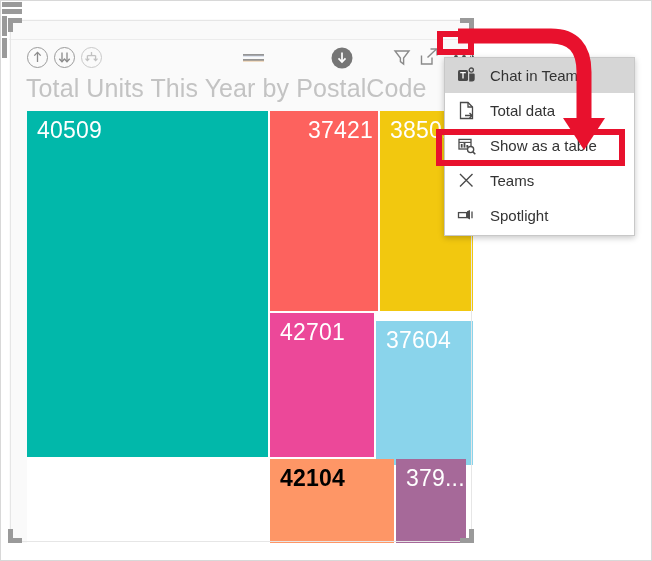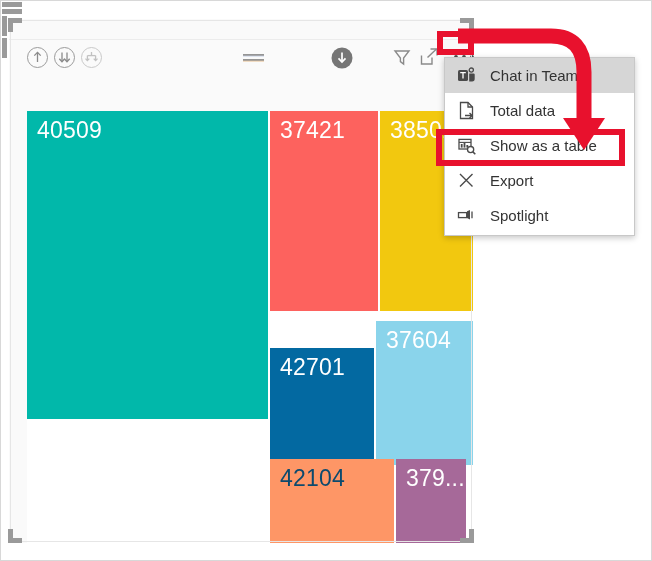--- a/index.html
+++ b/index.html
@@ -194,39 +194,40 @@
 
       <div class="tool" style="left:439px;width:32px;">
         <svg width="32" height="20" viewBox="0 0 32 20">
           <circle cx="8" cy="10" r="1.9" fill="#4a4a4a"></circle>
           <circle cx="16" cy="10" r="1.9" fill="#4a4a4a"></circle>
           <circle cx="24" cy="10" r="1.9" fill="#4a4a4a"></circle>
         </svg>
       </div>
     </div>
 
+    <div id="visual-title">Total Units This Year by PostalCode</div>
 
     <div id="treemap">
-        <div class="tile" style="left: 0px; top: 0px; width: 241px; height: 308px; background: rgb(1, 184, 170);">
+        <div class="tile" style="left: 0px; top: 0px; width: 241px; height: 346px; background: rgb(1, 184, 170);">
           <span class="tile-label" style="color: rgb(255, 255, 255);">40509</span>
         </div>
         <div class="tile" style="left: 243px; top: 0px; width: 108px; height: 200px; background: rgb(253, 98, 94);">
-          <span class="tile-label" style="color: rgb(255, 255, 255);">37421</span>
+          <span class="tile-label" style="color: rgb(255, 255, 255); margin-left: 28px;">37421</span>
         </div>
         <div class="tile" style="left: 353px; top: 0px; width: 93px; height: 200px; background: rgb(242, 200, 15);">
           <span class="tile-label" style="color: rgb(255, 255, 255);">38501</span>
         </div>
-        <div class="tile" style="left: 243px; top: 202px; width: 104px; height: 144px; background: #0369a1; margin-top: 35px;">
+        <div class="tile" style="left: 243px; top: 202px; width: 104px; height: 144px; background: #ec4899;">
           <span class="tile-label" style="color: rgb(255, 255, 255);">42701</span>
         </div>
         <div class="tile" style="left: 349px; top: 210px; width: 97px; height: 144px; background: rgb(138, 212, 235);">
           <span class="tile-label" style="color: rgb(255, 255, 255);">37604</span>
         </div>
         <div class="tile" style="left: 243px; top: 348px; width: 124px; height: 84px; background: rgb(254, 150, 102);">
-          <span class="tile-label" style="color: #0c4a6e;">42104</span>
+          <span class="tile-label" style="color: #000000; font-weight: bold;">42104</span>
         </div>
         <div class="tile" style="left: 369px; top: 348px; width: 70px; height: 84px; background: rgb(166, 105, 153);">
           <span class="tile-label" style="color: rgb(255, 255, 255);">379...</span>
         </div>
       </div>
 
   </div>
 
   <div id="selection-frame"></div>
 
@@ -287,21 +288,21 @@
           </svg>
         </span>
         <span class="menu-label">Show as a table</span>
       </div>
       <div class="menu-item">
         <span class="menu-icon">
           <svg width="21" height="21" viewBox="0 0 21 21">
             <path d="M4 4 L16.5 16.5 M16.5 4 L4 16.5" stroke="#4a4a4a" stroke-width="1.4" fill="none"></path>
           </svg>
         </span>
-        <span class="menu-label">Export</span>
+        <span class="menu-label">Teams</span>
       </div>
       <div class="menu-item">
         <span class="menu-icon">
           <svg width="21" height="21" viewBox="0 0 21 21">
             <rect x="2.5" y="7.6" width="8.2" height="5" fill="none" stroke="#4a4a4a" stroke-width="1.3"></rect>
             <path d="M11 6.2 L14 5 V14.4 L11 13.1 Z" fill="#4a4a4a"></path>
             <path d="M16 6.4 V13.2" stroke="#4a4a4a" stroke-width="1.3" fill="none"></path>
           </svg>
         </span>
         <span class="menu-label">Spotlight</span>

